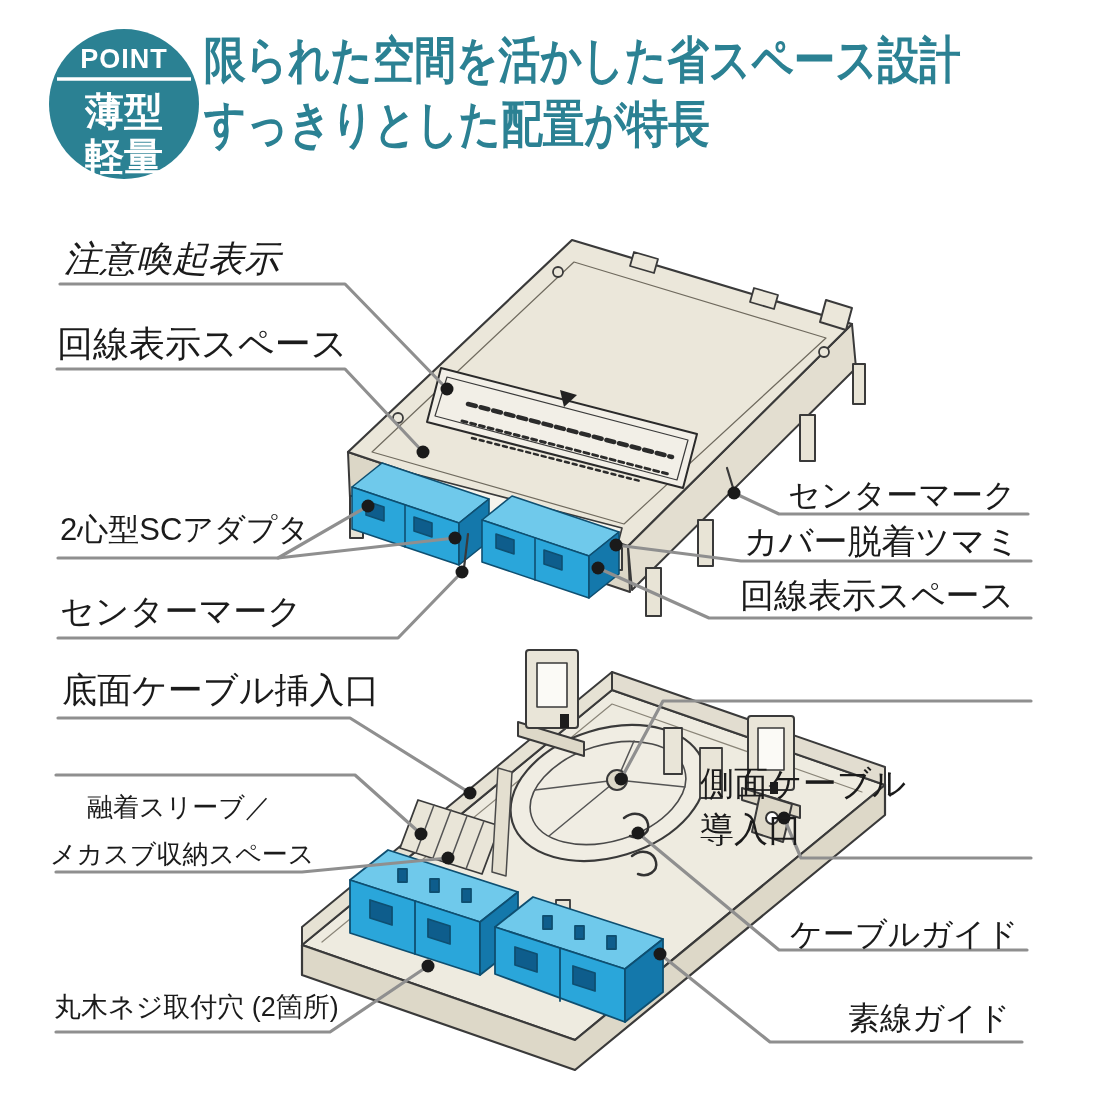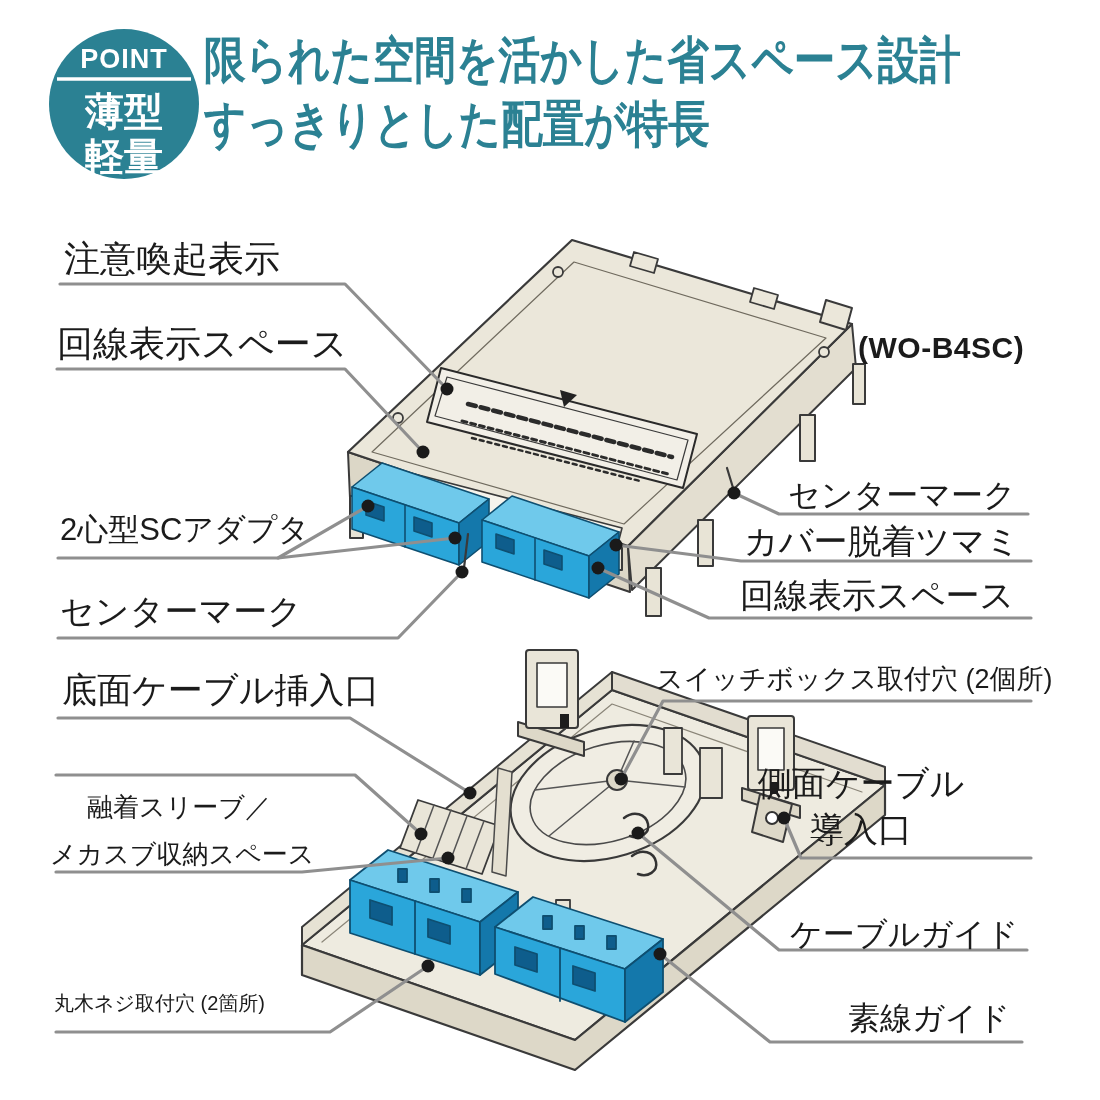--- a/index.html
+++ b/index.html
@@ -10,37 +10,37 @@
   .art{position:absolute;left:0;top:0;width:1100px;height:1100px;}
   
   .heading{position:absolute;left:204px;top:28px;color:#2b8193;font-weight:700;}
   .h-line{font-size:50px;line-height:64px;white-space:nowrap;
           transform:scaleX(0.83);transform-origin:left top;}
   
   .model{position:absolute;left:858px;top:331px;font-size:30px;font-weight:700;
          color:#1b1b1b;letter-spacing:0.5px;white-space:nowrap;}
   
   .callout{position:absolute;color:#1b1b1b;white-space:nowrap;font-weight:400;line-height:1.15;}
-  #c-caution        {left:64px; top:238px; font-size:36px;}
+  #c-caution        {left:64px; top:238px; font-size:36px;font-style:italic;}
   #c-linespace-l    {left:57px; top:323px; font-size:36px;}
   #c-scadapter      {left:60px; top:512px; font-size:31px;}
   #c-centermark-l   {left:60px; top:592px; font-size:34px;}
   #c-centermark-r   {left:788px;top:477px; font-size:32px;}
   #c-coverknob      {left:744px;top:522px; font-size:34px;text-align:right;}
   #c-linespace-r    {left:740px;top:576px; font-size:34px;}
   #c-switchbox      {left:656px;top:664px; font-size:27px;}
-  #c-sidecable      {left:700px;top:760px; font-size:34px; width:322px; text-align:center;
+  #c-sidecable      {left:700px;top:760px; font-size:34px; width:322px; text-align:left;
                      line-height:46px; white-space:normal;}
   #c-cableguide     {left:790px;top:908px; font-size:32px;margin-top:8px;}
   #c-strandguide    {left:848px;top:1000px;font-size:32px;}
   #c-bottomcable    {left:62px; top:670px; font-size:35px;}
   #c-cableband      {left:55px; top:730px; font-size:33px;}
   #c-splice1        {left:55px; top:793px; font-size:26px; width:248px; text-align:center;}
   #c-splice2        {left:50px; top:840px; font-size:26px;font-family:Liberation Serif, serif;}
-  #c-woodscrew      {left:54px; top:992px; font-size:20px;}
+  #c-woodscrew      {left:54px; top:992px; font-size:27px;}
 </style>
 </head>
 <body>
 
 <div class="stage">
 
   <svg class="art" viewBox="0 0 1100 1100">
 
     <g>
       <circle cx="124" cy="104" r="75" fill="#2b8193"></circle>
@@ -216,31 +216,29 @@
       <circle cx="448" cy="858" r="6.5"></circle>
       <circle cx="428" cy="966" r="6.5"></circle>
     </g>
   </svg>
 
   <div class="heading">
     <div class="h-line">限られた空間を活かした省スペース設計</div>
     <div class="h-line">すっきりとした配置が特長</div>
   </div>
 
-  <div class="model">(WO-B4SC)</div>
 
   <div class="callout" id="c-caution">注意喚起表示</div>
   <div class="callout" id="c-linespace-l">回線表示スペース</div>
   <div class="callout" id="c-scadapter">2心型SCアダプタ</div>
   <div class="callout" id="c-centermark-l">センターマーク</div>
   <div class="callout" id="c-centermark-r">センターマーク</div>
   <div class="callout" id="c-coverknob">カバー脱着ツマミ</div>
   <div class="callout" id="c-linespace-r">回線表示スペース</div>
 
-  <div class="callout" id="c-switchbox">スイッチボックス取付穴 (2個所)</div>
   <div class="callout" id="c-sidecable">
     <span>側面ケーブル</span><br>
     <span>導入口</span>
   </div>
   <div class="callout" id="c-cableguide">ケーブルガイド</div>
   <div class="callout" id="c-strandguide">素線ガイド</div>
   <div class="callout" id="c-bottomcable">底面ケーブル挿入口</div>
   <div class="callout" id="c-splice1">融着スリーブ／</div>
   <div class="callout" id="c-splice2">メカスブ収納スペース</div>
   <div class="callout" id="c-woodscrew">丸木ネジ取付穴 (2箇所)</div>

